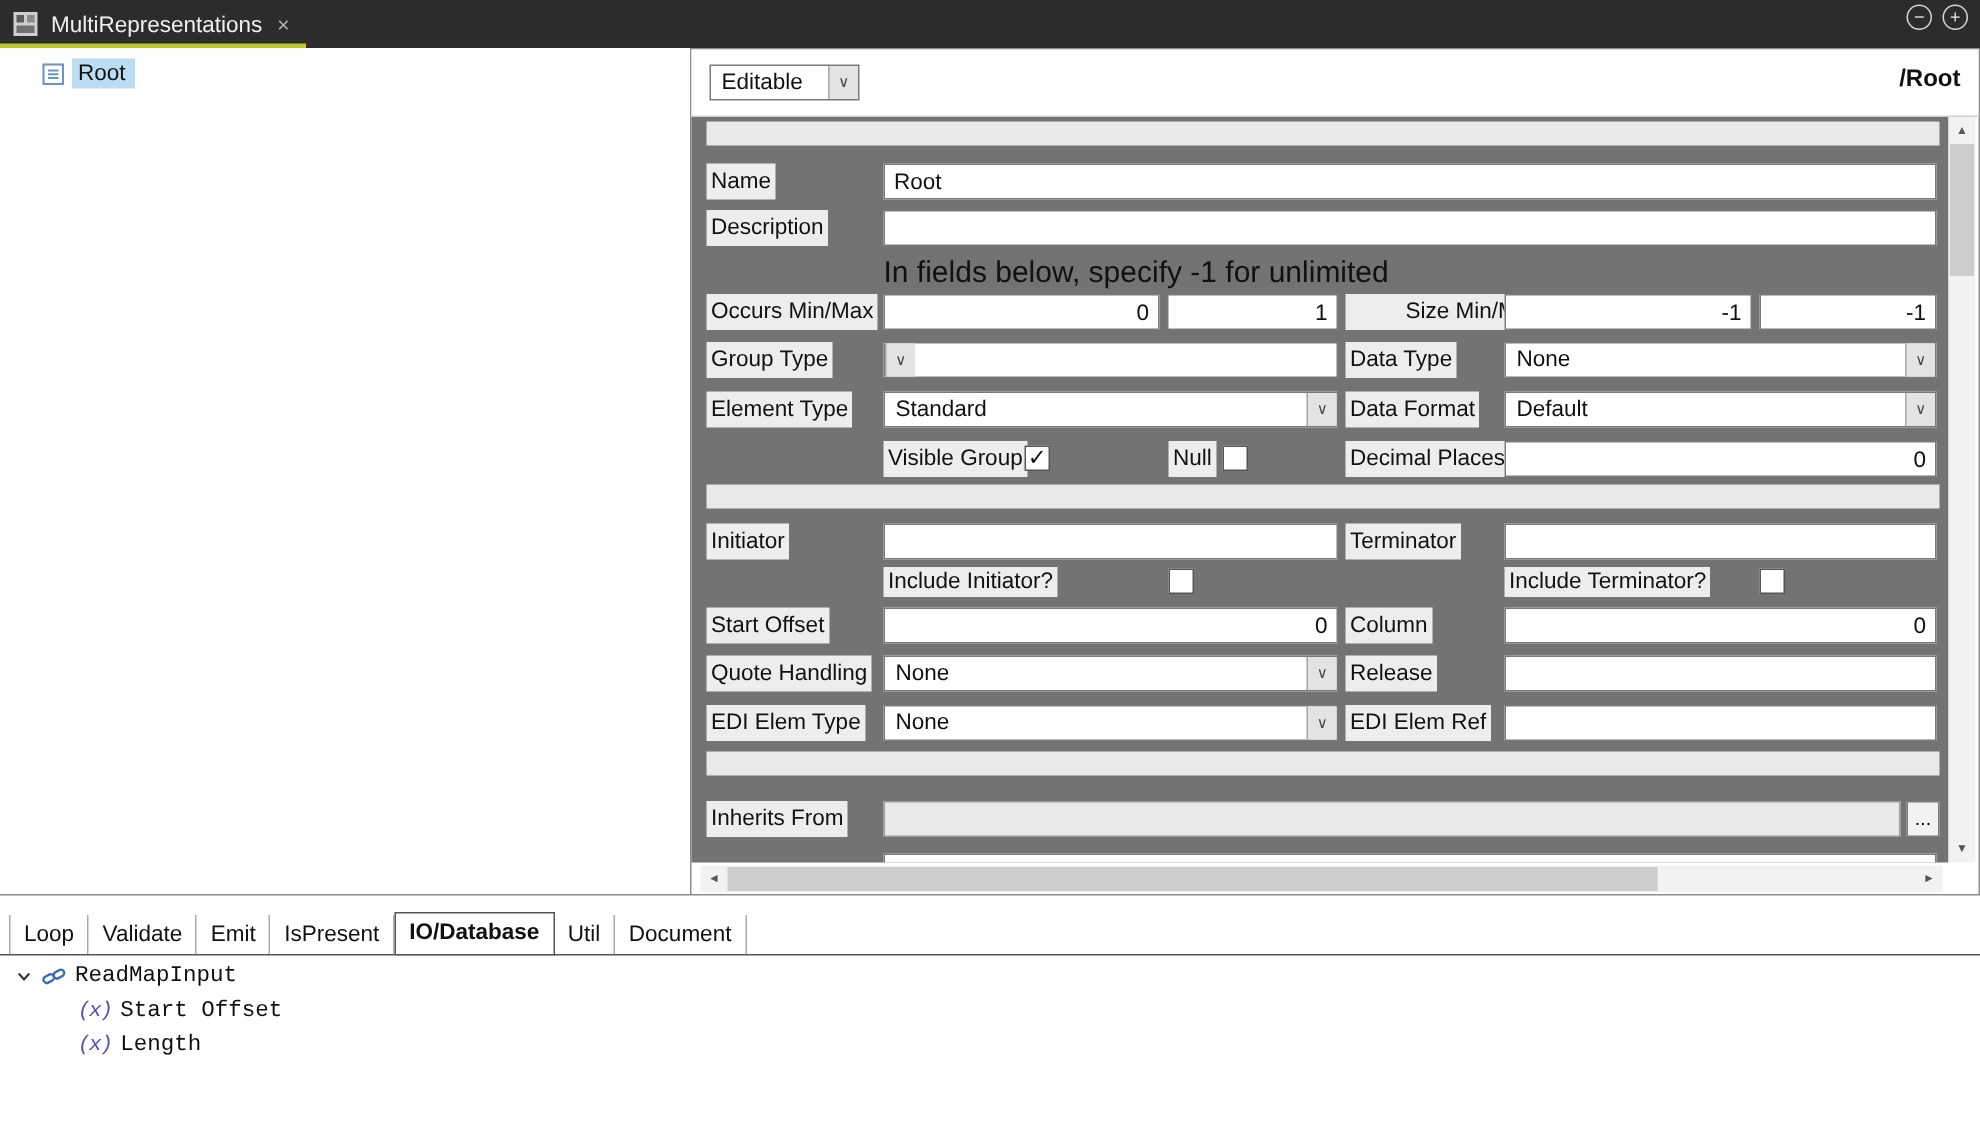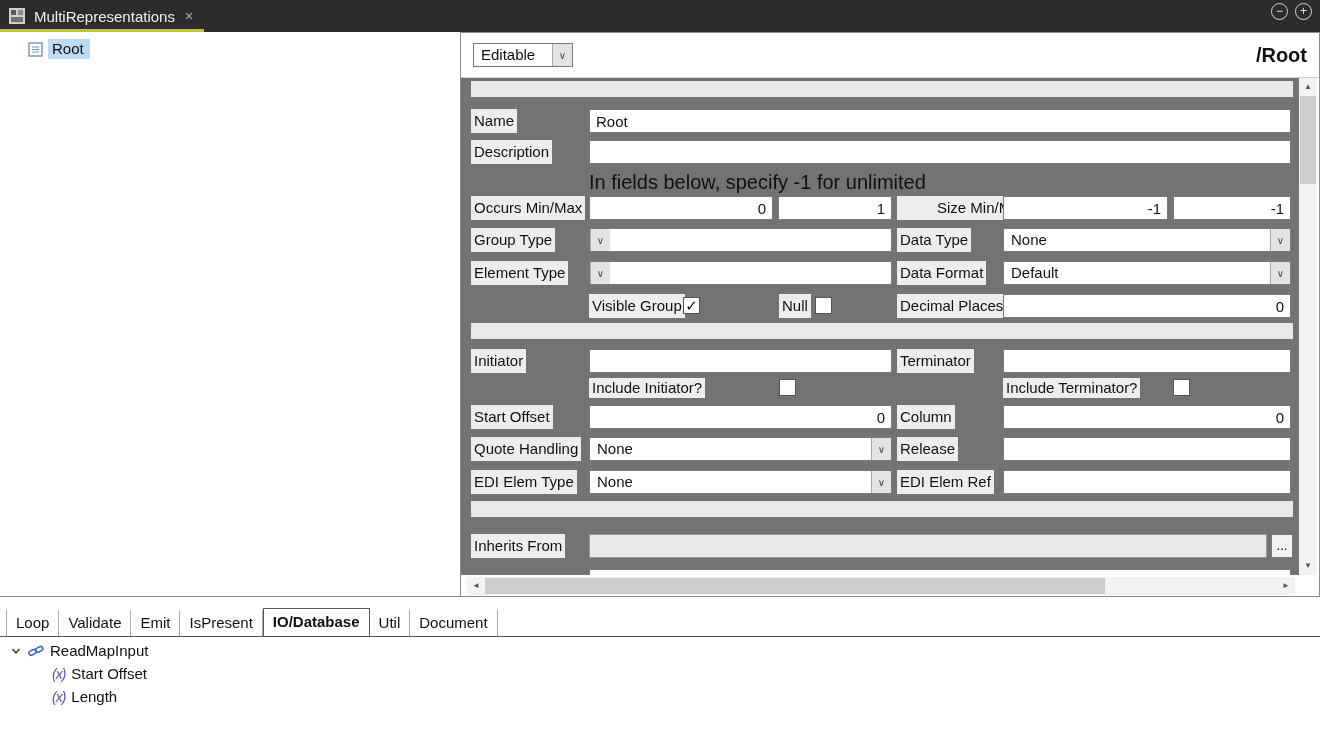--- a/index.html
+++ b/index.html
@@ -21,21 +21,21 @@
   .left-panel { position:absolute; left:0; top:32px; width:460px; height:564px; background:#fff; }
   .ltree-row { display:flex; align-items:center; height:22px; margin:6px 0 0 28px; gap:5px; font-size:15px; }
   .ltree-label { background:#bcdcf4; padding:1px 6px 2px 4px; }
 
   .right-panel { position:absolute; left:460px; top:32px; width:860px; height:564px; background:#fff;
                  border-left:1px solid #8c8c8c; border-top:1px solid #8c8c8c; border-right:1px solid #8c8c8c; }
   .bottom-divider { position:absolute; left:0; top:596px; width:1320px; height:1px; background:#8c8c8c; }
 
   
   .rp-toolbar { position:absolute; left:0; top:0; width:100%; height:45px; background:#fff; border-bottom:1px solid #cfcfcf; }
-  .rp-path { position:absolute; right:12px; top:11px; font-size:20px; font-weight:bold; }
+  .rp-path { position:absolute; right:12px; top:11px; font-size:16px; font-weight:bold; }
 
   
   .scrollarea { position:absolute; left:0; top:45px; width:838px; height:497px; overflow:hidden; background:#737373; }
   .graybar { position:absolute; left:10px; width:822px; height:16px; background:#e9e9e9; }
   .flabel { position:absolute; height:24px; line-height:24px; font-size:15px; background:#ededed; padding:0 3px; white-space:nowrap; }
   .itext { position:absolute; font-size:20px; line-height:20px; }
 
   .tbox { position:absolute; height:24px; border:1px solid #7a7a7a; background:#fff; font-family:"Liberation Sans",sans-serif; font-size:15px; padding:0 6px; color:#111; outline:none; }
   .tbox.num { text-align:right; }
   .tbox.disabled { background:#e9e9e9; border-color:#9a9a9a; }
@@ -55,21 +55,21 @@
   .hscroll { position:absolute; left:6px; top:544px; width:828px; height:18px; background:#f2f2f2; }
   .hscroll .sbtn { position:absolute; top:0; width:18px; height:18px; text-align:center; font-size:8px; line-height:18px; color:#555; }
   .hthumb { position:absolute; left:18px; top:1px; width:620px; height:16px; background:#cdcdcd; }
 
   
   .bottom-tabs { position:absolute; left:0; top:607px; width:1320px; height:30px; display:flex; align-items:flex-end; padding-left:6px; border-bottom:1px solid #555; }
   .btab { font-size:15px; padding:4px 9px 5px; border-right:1px solid #aaa; white-space:nowrap; cursor:default; }
   .btab:first-child { border-left:1px solid #aaa; }
   .btab.sel { font-weight:bold; border:1px solid #555; background:#fff; margin-bottom:-1px; padding-bottom:6px; position:relative; z-index:2; }
 
-  .btree { position:absolute; left:0; top:639px; width:1176px; }
+  .btree { position:absolute; left:0; top:639px; width:1176px;font-family:Liberation Mono, monospace; }
   .btree-row { display:flex; align-items:center; height:23px; font-size:15px; gap:6px; }
   .btree-row.root { padding-left:10px; }
   .btree-row.child { padding-left:52px; }
   .var-icon { color:#4d52c0; font-size:14px; font-style:italic; letter-spacing:-1px; }
 </style>
 </head>
 <body>
 
 <div id="app">
 
@@ -135,20 +135,21 @@
         <span class="combo-btn">∨</span>
       </div>
       <span class="flabel" style="left:436px; top:150px;">Data Type</span>
       <div class="combo" style="left:542px; top:150px; width:288px;">
         <span class="combo-text">None</span>
         <span class="combo-btn">∨</span>
       </div>
 
       <span class="flabel" style="left:10px; top:183px;">Element Type</span>
       <div class="combo" style="left:128px; top:183px; width:303px;">
+        <span class="combo-text">Standard</span>
         <span class="combo-btn">∨</span>
       </div>
       <span class="flabel" style="left:436px; top:183px;">Data Format</span>
       <div class="combo" style="left:542px; top:183px; width:288px;">
         <span class="combo-text">Default</span>
         <span class="combo-btn">∨</span>
       </div>
 
       <span class="flabel" style="left:128px; top:216px;">Visible Group</span>
       <span class="cb" style="left:222px; top:219px;"><span>✓</span></span>

